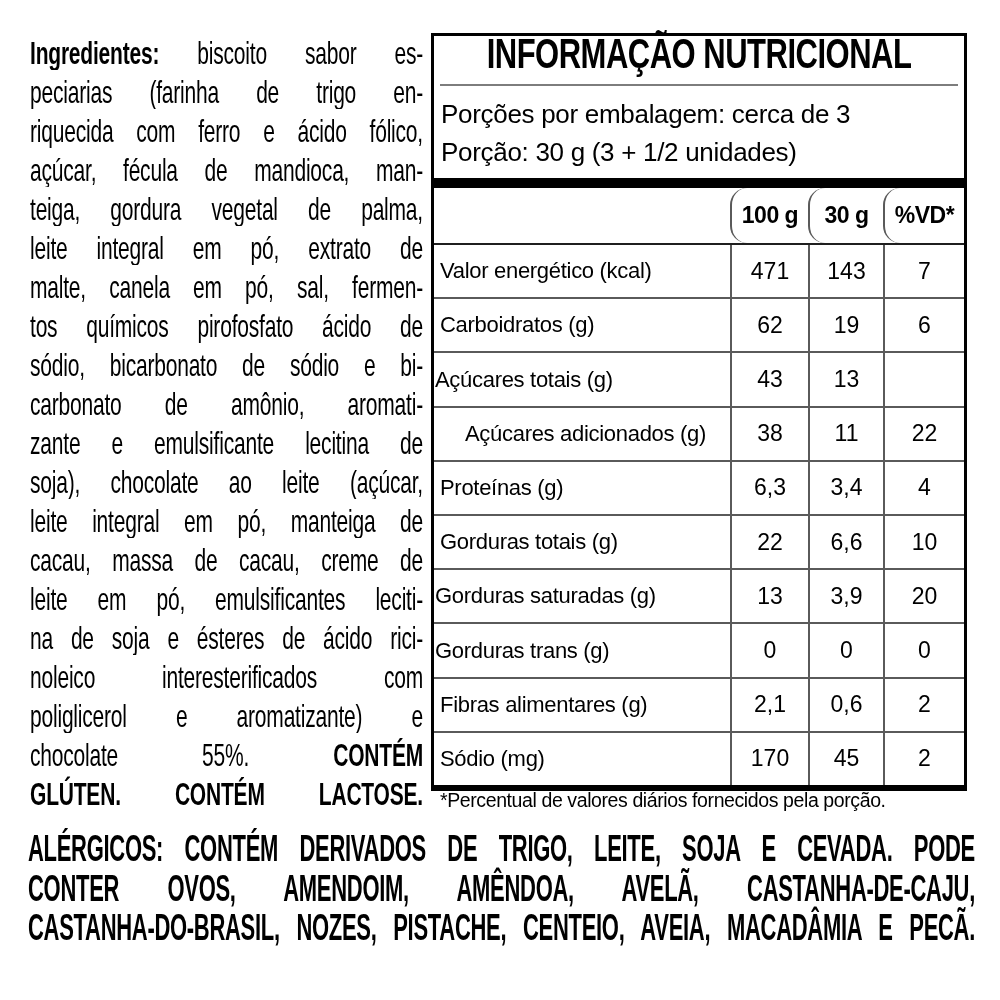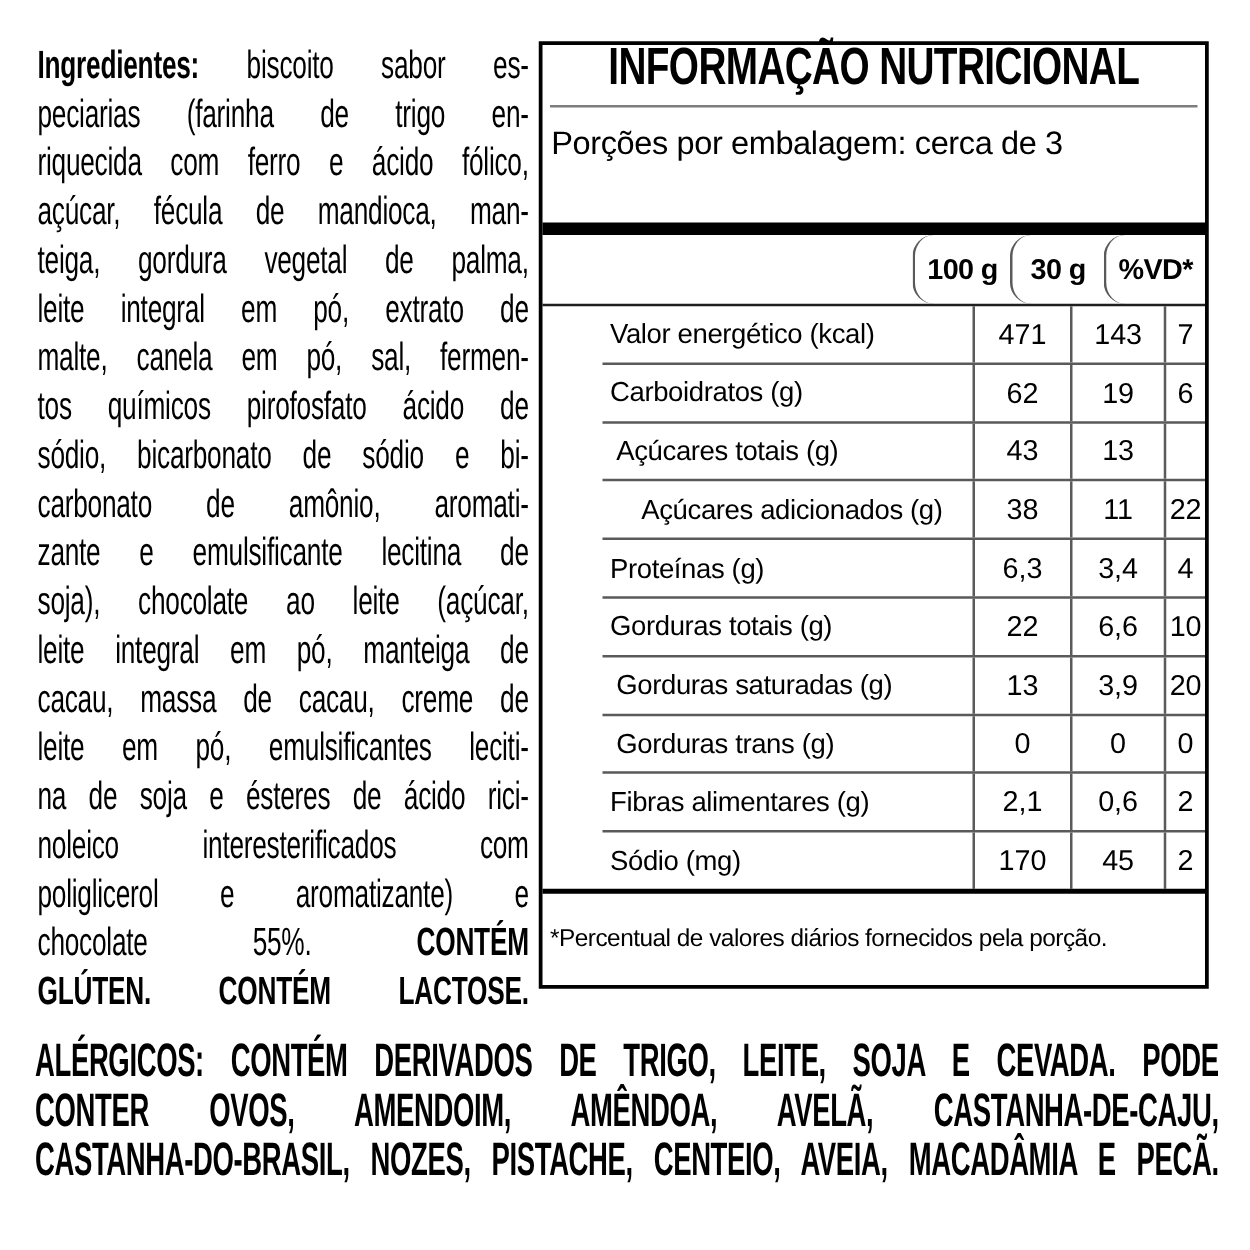--- a/index.html
+++ b/index.html
@@ -57,31 +57,31 @@
   .nt-bar{flex:0 0 auto;height:10px;background:var(--ink);}
   .nt-grid-row{
     display:grid;grid-template-columns:296px 78px 75px 1fr;
     align-items:stretch;
   }
   .nt-header{
     flex:0 0 auto;height:57px;
     border-bottom:2px solid #1f1f1f;
   }
   .nt-header .cell{font-weight:bold;font-size:25px;letter-spacing:-0.5px;border-radius:17px;}
-  .nt-rows{flex:0 0 auto;height:466px;display:flex;flex-direction:column;margin-left:48px;}
+  .nt-rows{flex:0 0 auto;height:540px;display:flex;flex-direction:column;}
   .t-row{flex:1 1 0;}
   .t-row + .t-row{border-top:2px solid var(--line-gray);}
   .cell{
     display:flex;align-items:center;overflow:hidden;
   }
   .cell.label{
     justify-content:flex-start;padding-left:6px;
     font-size:22px;letter-spacing:-0.3px;white-space:nowrap;
   }
-  .cell.label.ind1{padding-left:11px;}
+  .cell.label.ind1{padding-left:1px;}
   .cell.label.ind2{padding-left:31px;}
   .cell.num{
     justify-content:center;font-size:23px;
     border-left:2px solid var(--line-gray);
   }
   .nt-footrule{flex:0 0 auto;height:4px;background:var(--ink);}
   .nt-footnote{
     flex:1 1 auto;display:flex;align-items:center;padding:0 4px 0 6px;
     font-size:19.5px;letter-spacing:-0.4px;white-space:nowrap;
   }
@@ -132,20 +132,21 @@
 
 <div class="nutri-table">
 
   <div class="nt-title-wrap">
     <div class="nt-title">INFORMAÇÃO NUTRICIONAL</div>
   </div>
   <div class="nt-title-rule"></div>
 
   <div class="nt-servings">
     <div class="nt-serving-line">Porções por embalagem: cerca de 3</div>
+    <div class="nt-serving-line">Porção: 30 g (3 + 1/2 unidades)</div>
   </div>
 
   <div class="nt-bar"></div>
 
   <div class="nt-grid-row nt-header">
     <div class="cell label"></div>
     <div class="cell num">100 g</div>
     <div class="cell num">30 g</div>
     <div class="cell num">%VD*</div>
   </div>

